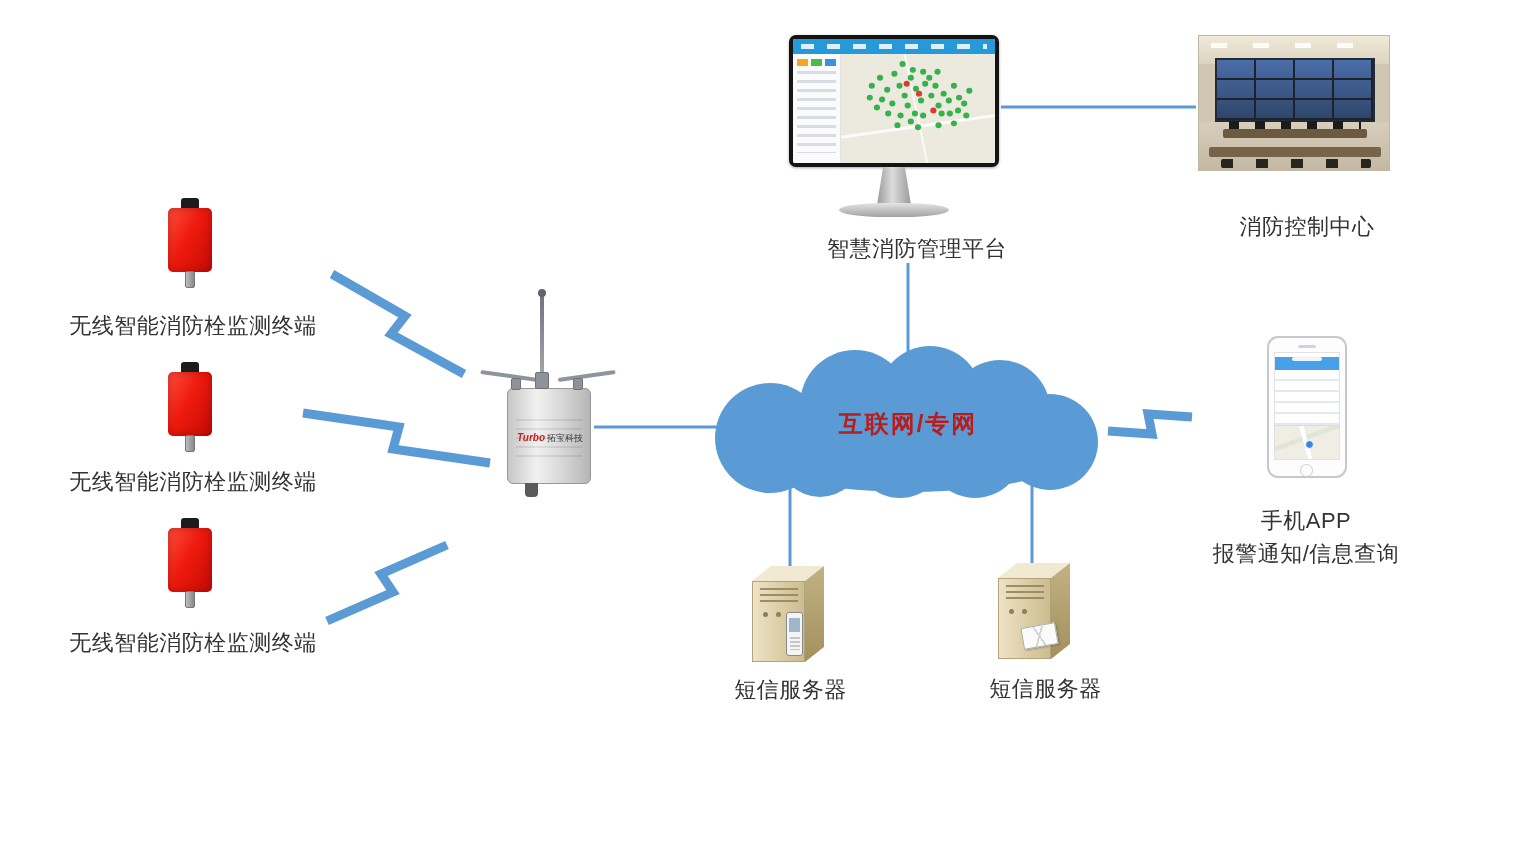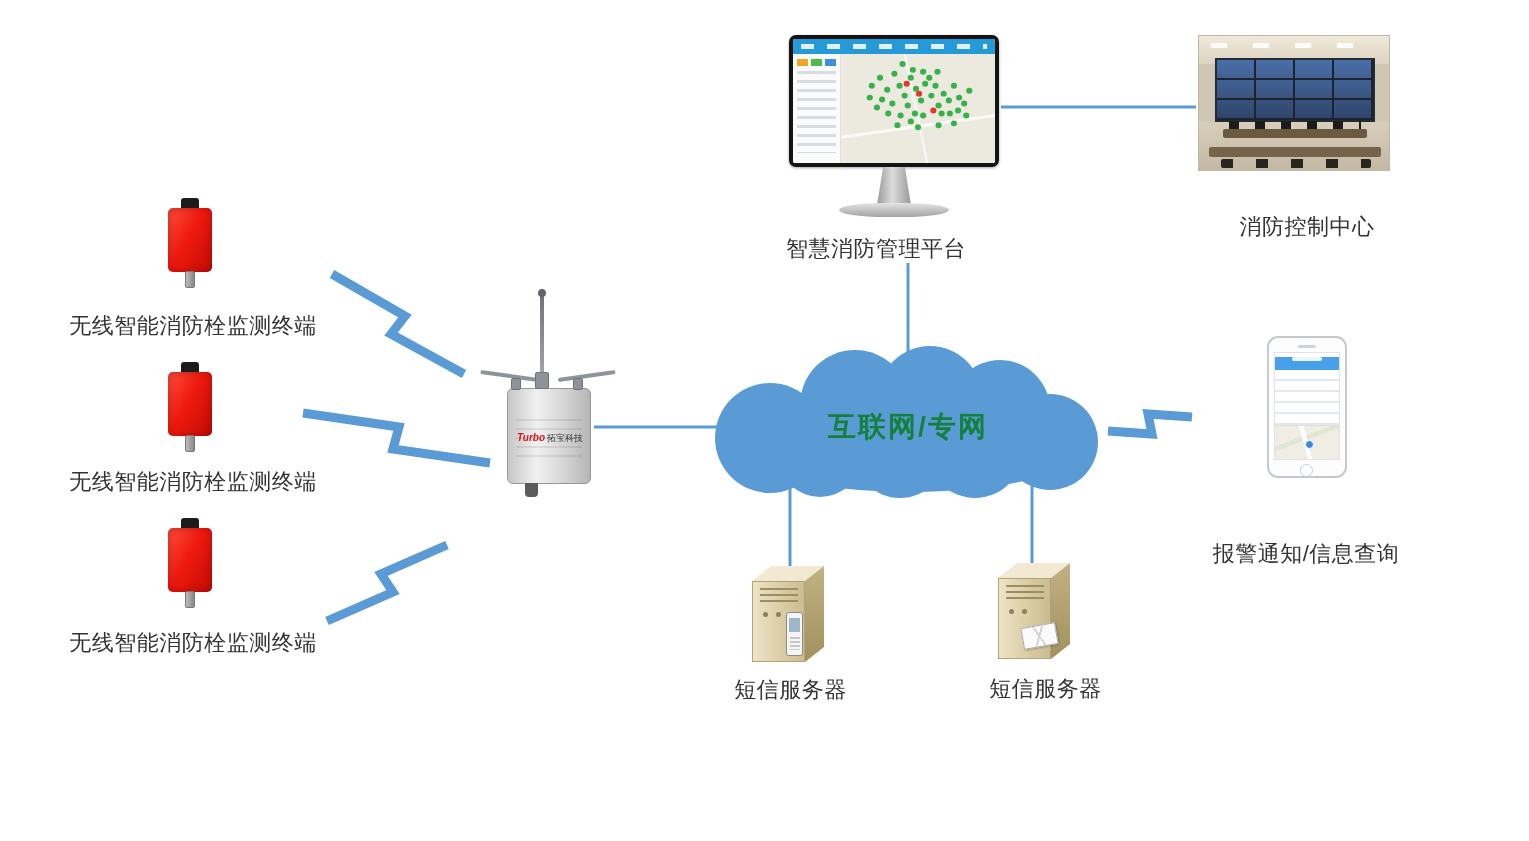--- a/index.html
+++ b/index.html
@@ -4,21 +4,21 @@
 <style>
   * { margin:0; padding:0; box-sizing:border-box; }
   html,body { background:#fff; }
   .canvas { position:relative; width:1529px; height:841px; background:#fff;
             font-family:"Liberation Sans","DejaVu Sans",sans-serif; overflow:hidden; }
   .connectors { position:absolute; left:0; top:0; }
 
   
   .node-label { position:absolute; text-align:center; font-size:22px; color:#333; letter-spacing:.5px; white-space:nowrap; }
   .cloud-label { position:absolute; left:760px; top:408px; width:296px; text-align:center;
-                 font-size:28px; font-weight:bold; color:#15803d; letter-spacing:2px; }
+                 font-size:24px; font-weight:bold; color:#b91c1c; letter-spacing:2px; }
 
   
   .terminal { position:absolute; width:44px; height:92px; }
   .t-cap  { position:absolute; left:13px; top:0; width:18px; height:12px; background:#1c1c1c; border-radius:3px 3px 0 0; }
   .t-body { position:absolute; left:0; top:10px; width:44px; height:64px; border-radius:5px;
             background:linear-gradient(120deg,#ff5040 0%,#ef1a0e 45%,#c30b05 100%);
             box-shadow:inset 0 0 8px rgba(110,0,0,.45); }
   .t-ant  { position:absolute; left:17px; top:73px; width:10px; height:17px;
             background:linear-gradient(90deg,#bdbdbd,#888); border:1px solid #777; border-radius:2px; }
 
@@ -257,21 +257,21 @@
                   <circle cx="90" cy="57" r="3"></circle>
               </g>
             </svg>
           </div>
         </div>
       </div>
     </div>
     <div class="mon-neck"></div>
     <div class="mon-base"></div>
   </div>
-  <div class="node-label" style="left:766px;top:234px;width:220px">智慧消防管理平台</div>
+  <div class="node-label" style="left:807px;top:234px;width:220px">智慧消防管理平台</div>
 
   <div class="cc">
     <div class="cc-ceiling"></div>
     <div class="cc-lights"></div>
     <div class="cc-wall"></div>
     <div class="cc-floor"></div>
     <div class="cc-mons"></div>
     <div class="cc-desk1"></div>
     <div class="cc-desk2"></div>
     <div class="cc-chairs"></div>
@@ -280,20 +280,21 @@
 
   <div class="phone">
     <div class="ph-speaker"></div>
     <div class="ph-screen">
       <div class="ph-header"></div>
       <div class="ph-list"></div>
       <div class="ph-map"></div>
     </div>
     <div class="ph-home"></div>
   </div>
+  <div class="node-label" style="left:1193px;top:506px;width:226px">手机APP</div>
   <div class="node-label" style="left:1193px;top:539px;width:226px">报警通知/信息查询</div>
 
   <div class="server" style="left:752px;top:566px">
     <div class="sv-top"></div>
     <div class="sv-side"></div>
     <div class="sv-front"></div>
     <div class="sv-phone"></div>
   </div>
   <div class="node-label" style="left:718px;top:675px;width:145px">短信服务器</div>
 

